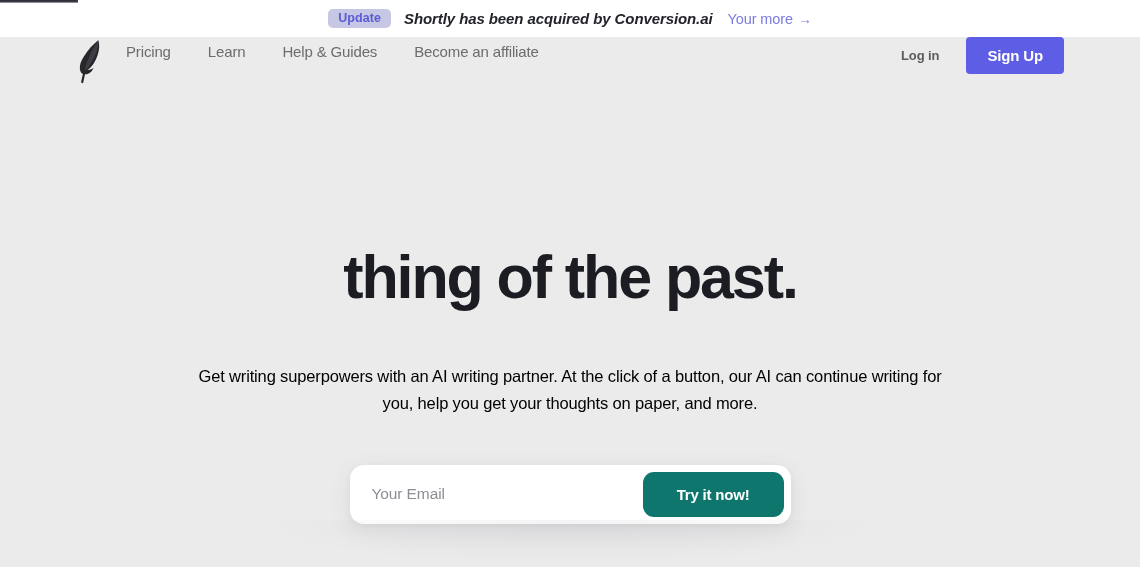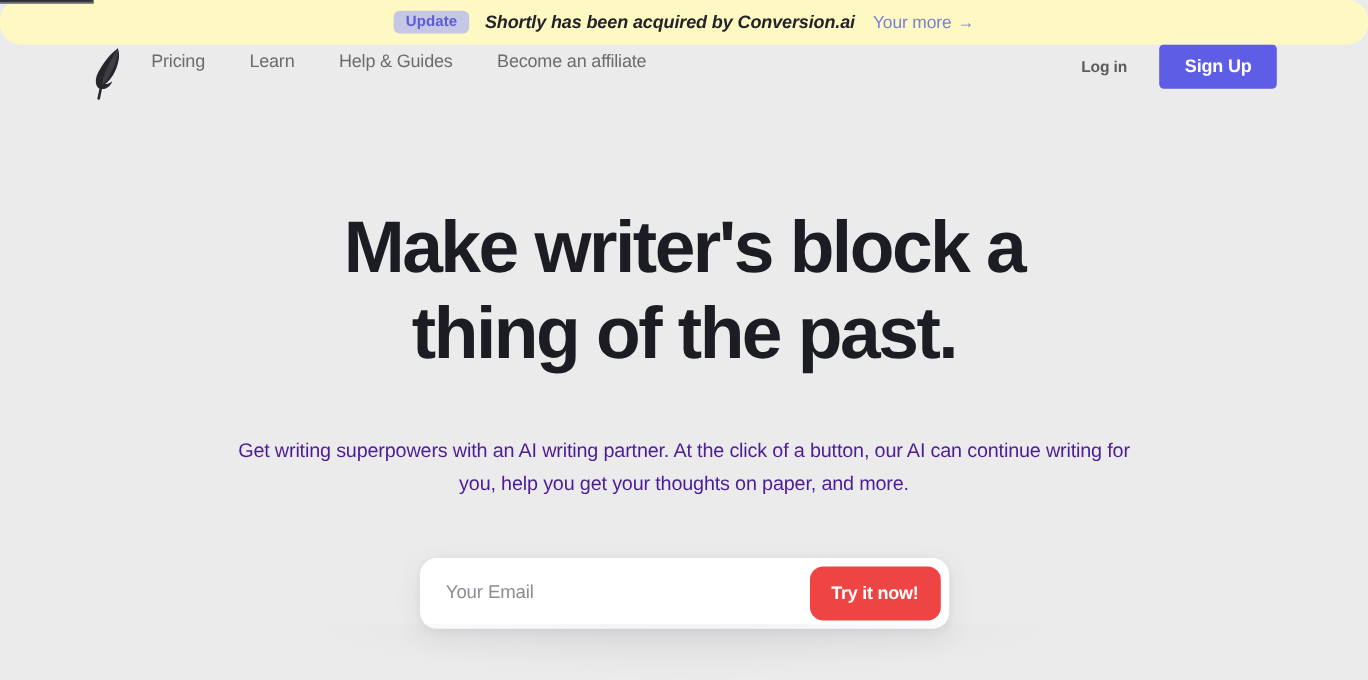--- a/index.html
+++ b/index.html
@@ -31,28 +31,27 @@
     position: absolute;
     top: 0; left: 0;
     width: 76px;
     height: 1px;
     background: #2e2e38;
   }
 
   
   #announcement-banner {
     height: 37px;
-    background: #fef9c3;
+    background: #ffffff;
     display: flex;
     align-items: center;
     justify-content: center;
     gap: 0;
     position: relative;
     z-index: 20;
-    border-radius: 17px;
   }
 
   .banner-inner {
     display: flex;
     align-items: center;
     gap: 13px;
   }
 
   #update-badge {
     background: #c6c7e4;
@@ -167,21 +166,21 @@
     color: #1c1d23;
     font-size: 61px;
     font-weight: bold;
     line-height: 1.16;
     letter-spacing: -2.1px;
     max-width: 720px;
     margin: 0 auto;
   }
 
   #hero-subheadline {
-    color: #4c1d95;
+    color: #000000;
     font-size: 16.5px;
     line-height: 1.65;
     letter-spacing: -.15px;
     max-width: 760px;
     margin: 50px auto 0;
   }
 
   
   #signup-form {
     width: 441px;
@@ -208,29 +207,29 @@
     letter-spacing: -.1px;
     height: 100%;
   }
   #email-input::placeholder {
     color: #8d8d95;
     opacity: 1;
   }
 
   #try-it-now-button {
     flex: 0 0 auto;
-    background: #ef4444;
+    background: #0f766e;
     color: #ffffff;
     font-family: "Liberation Sans", sans-serif;
     font-size: 15px;
     font-weight: bold;
     border: none;
     border-radius: 11px;
     height: 45px;
-    padding: 0 18px;
+    padding: 0 34px;
     cursor: pointer;
     letter-spacing: -.2px;
   }
 
   
   #form-shadow-halo {
     position: absolute;
     left: 50%;
     transform: translateX(-50%);
     top: 520px;
@@ -281,21 +280,21 @@
   <div id="header-actions">
     <a id="login-link" href="#">Log in</a>
     <button id="signup-button" type="button">Sign Up</button>
   </div>
 
 </header>
 
 <main id="hero">
 
   <h1 id="hero-headline">
-    <span>Make writer's block a</span><br>
+    <br>
     <span>thing of the past.</span>
   </h1>
 
   <p id="hero-subheadline">Get writing superpowers with an AI writing partner. At the click of a button, our AI can continue writing for you, help you get your thoughts on paper, and more.</p>
 
   <form id="signup-form">
     <input id="email-input" type="email" placeholder="Your Email" style="">
     <button id="try-it-now-button" type="submit">Try it now!</button>
   </form>
 

